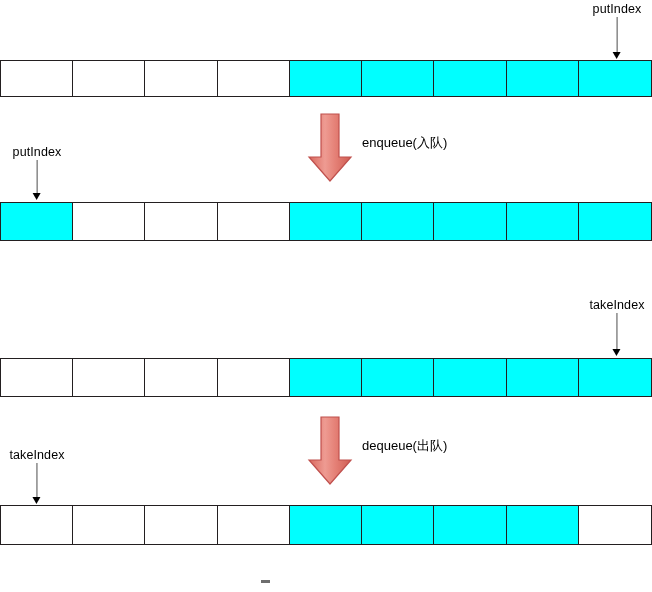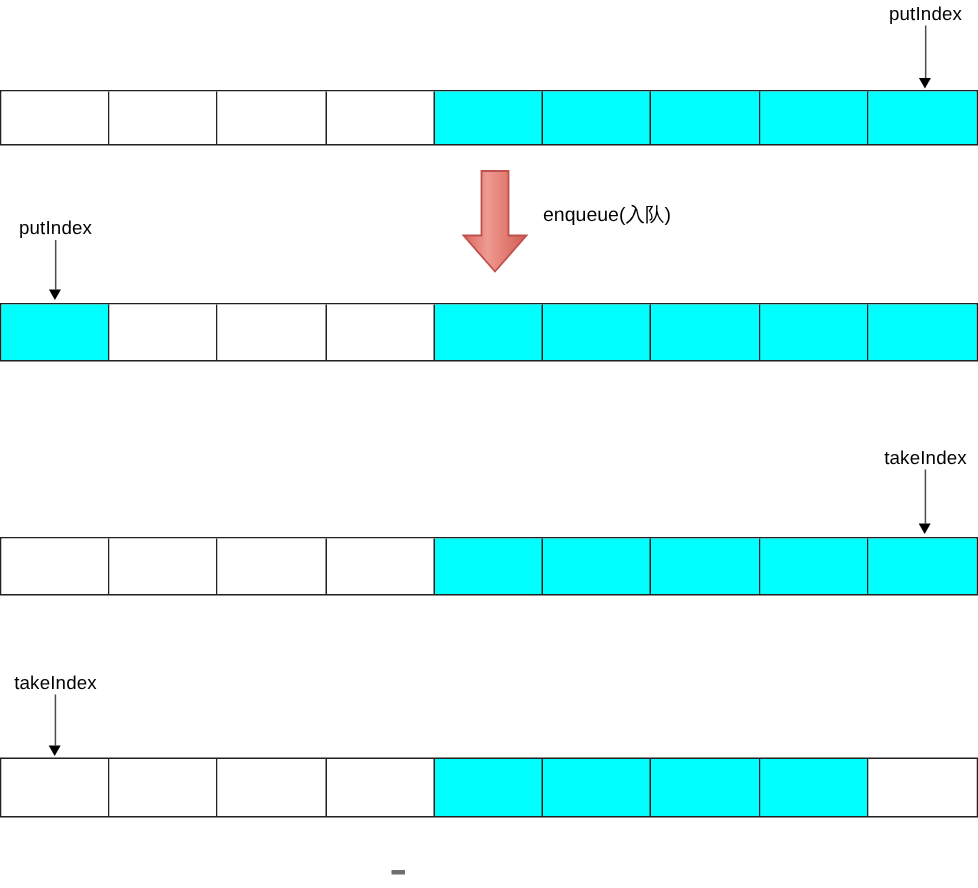--- a/index.html
+++ b/index.html
@@ -174,20 +174,34 @@
     <div class="queue-cell" style="width:72.4px;"></div>
     <div class="queue-cell" style="width:72.4px;"></div>
     <div class="queue-cell" style="width:72.4px;"></div>
     <div class="queue-cell filled" style="width:72.4px;"></div>
     <div class="queue-cell filled" style="width:72.4px;"></div>
     <div class="queue-cell filled" style="width:72.4px;"></div>
     <div class="queue-cell filled" style="width:72.4px;"></div>
     <div class="queue-cell filled" style="width:72.4px;"></div>
   </div>
 
+  <div class="operation" style="left:307px; top:416px; width:300px; height:72px;">
+    <svg class="op-arrow" viewBox="0 0 46 70">
+      <defs>
+        <linearGradient id="opgrad2" x1="0" y1="0" x2="1" y2="0">
+          <stop offset="0" stop-color="#d9685e"></stop>
+          <stop offset="0.38" stop-color="#ee9b92"></stop>
+          <stop offset="0.62" stop-color="#e58177"></stop>
+          <stop offset="1" stop-color="#cf5d53"></stop>
+        </linearGradient>
+      </defs>
+      <polygon points="14,1 32,1 32,44 44,44 23,68 2,44 14,44" fill="url(#opgrad2)" stroke="#c0504d" stroke-width="1.2"></polygon>
+    </svg>
+    <div class="op-caption" style="left:55px; top:22px;">dequeue(出队)</div>
+  </div>
 
   <div class="pointer" style="left:37px; top:448px;">
     <div class="pointer-label">takeIndex</div>
     <div class="pointer-arrow" style="height:41px;">
       <div class="pointer-shaft" style="height:34px;"></div>
       <div class="pointer-head"></div>
     </div>
   </div>
 
   <div class="queue-bar" style="left:0px; top:505px; width:652px; height:40px;">

